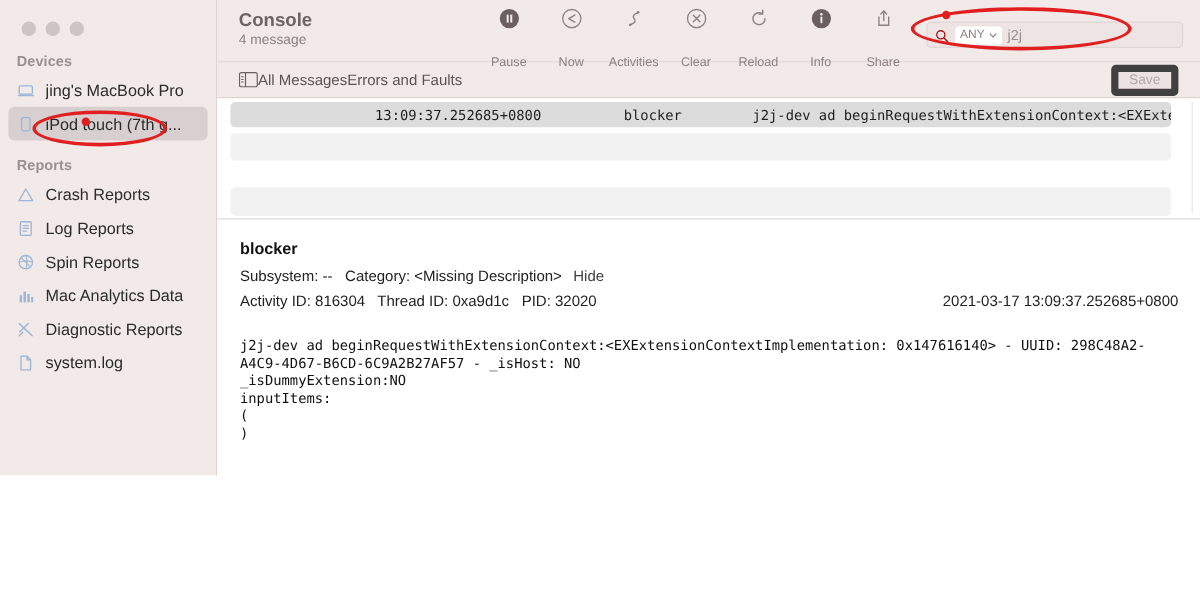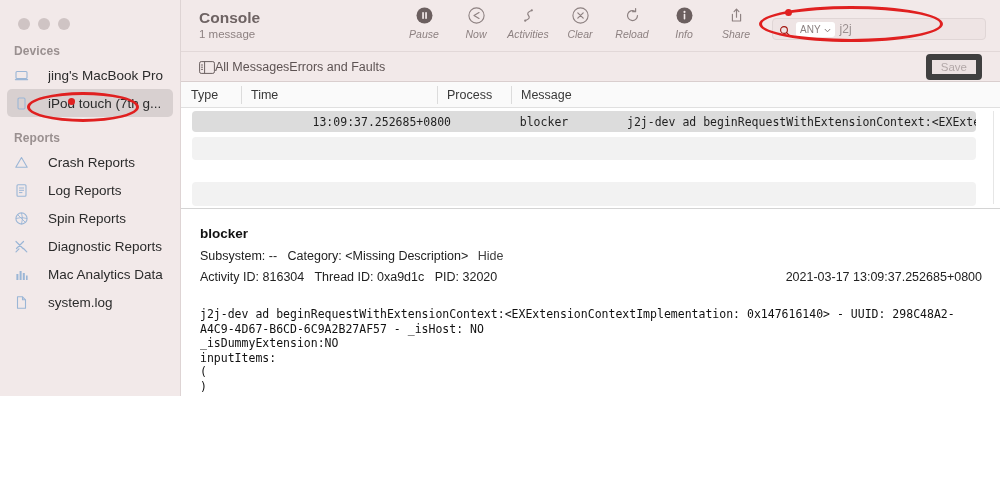--- a/index.html
+++ b/index.html
@@ -21,21 +21,21 @@
     position:relative;
     flex:0 0 181px;
   }
   .traffic { display:flex; gap:8px; padding:18px 0 0 18px; }
   .light { width:12px; height:12px; border-radius:50%; background:#cfc4c4; }
   .sb-group-title {
     font-size:12px; font-weight:bold; color:#9a9090;
     padding:14px 0 3px 14px; letter-spacing:0.1px;
   }
   .sb-item {
-    display:flex; align-items:center; gap:19px;
+    display:flex; align-items:center; gap:9px;
     height:28px; margin:0 7px; padding:0 7px;
     border-radius:5px; font-size:13.5px; color:#2b2b2b;
     white-space:nowrap; overflow:hidden;
   }
   .sb-item.selected { background:#d8d0d0; }
   .sb-icon { width:15px; height:15px; flex:0 0 15px; display:flex; align-items:center; justify-content:center; }
   .sb-icon svg { display:block; }
   .sb-label { overflow:hidden; text-overflow:ellipsis; }
 
   
@@ -44,21 +44,21 @@
   
   .toolbar {
     height:52px; background:#f2e9e9; border-bottom:1px solid #e2d8d8;
     display:flex; align-items:flex-start; position:relative; flex:0 0 52px;
   }
   .tb-title-wrap { padding:9px 0 0 18px; }
   .tb-title { font-size:15.5px; font-weight:bold; color:#6e6363; line-height:17px; }
   .tb-sub { font-size:11.5px; color:#8d8181; line-height:15px; margin-top:1px; }
   .tb-actions { display:flex; align-items:flex-start; gap:0; margin-left:auto; padding:6px 0 0 0; }
   .tb-btn {
-    width:52px; display:flex; flex-direction:column; align-items:center; gap:3px;font-style:italic;
+    width:52px; display:flex; flex-direction:column; align-items:center; gap:21px;
   }
   .tb-glyph { height:19px; display:flex; align-items:center; justify-content:center; }
   .tb-lbl { font-size:10.5px; color:#8d8181; }
   .search-wrap { padding:12px 14px 0 10px; position:relative; }
   .search-field {
     width:214px; height:22px; background:#eee4e4; border:1px solid #e0d6d6;
     border-radius:4px; display:flex; align-items:center; gap:5px; padding:0 6px;
   }
   .search-mag { width:12px; height:12px; flex:0 0 12px; }
   .token {
@@ -199,55 +199,55 @@
             <circle cx="7.5" cy="7.5" r="5.6" fill="none" stroke="#9bb6d6" stroke-width="1.1"></circle>
             <path d="M7.5 2 Q9.5 7.5 7.5 13 M2 7.5 Q7.5 5.5 13 7.5 M3.6 3.6 Q7.5 7.5 11.4 11.4" fill="none" stroke="#9bb6d6" stroke-width="0.9"></path>
           </svg>
       </span>
       <span class="sb-label">Spin Reports</span>
     </div>
 
     <div class="sb-item">
       <span class="sb-icon">
         <svg width="15" height="15" viewBox="0 0 15 15">
-            <path d="M2 2.5 L9 9.5 M2.5 9.5 L9.5 2.5 M9.5 9.5 L12.8 12.8 M2 12.8 L5 9.8" stroke="#9bb6d6" stroke-width="1.2" stroke-linecap="round"></path>
-          </svg>
-      </span>
-      <span class="sb-label">Diagnostic Reports</span>
-    </div>
-
-    <div class="sb-item">
-      <span class="sb-icon">
-        <svg width="15" height="15" viewBox="0 0 15 15">
             <rect x="2.4" y="7" width="2" height="6" fill="#9bb6d6"></rect>
             <rect x="5.6" y="4" width="2" height="9" fill="#9bb6d6"></rect>
             <rect x="8.8" y="6" width="2" height="7" fill="#9bb6d6"></rect>
             <rect x="12" y="8.5" width="1.6" height="4.5" fill="#9bb6d6"></rect>
           </svg>
       </span>
       <span class="sb-label">Mac Analytics Data</span>
     </div>
 
     <div class="sb-item">
       <span class="sb-icon">
         <svg width="15" height="15" viewBox="0 0 15 15">
+            <path d="M2 2.5 L9 9.5 M2.5 9.5 L9.5 2.5 M9.5 9.5 L12.8 12.8 M2 12.8 L5 9.8" stroke="#9bb6d6" stroke-width="1.2" stroke-linecap="round"></path>
+          </svg>
+      </span>
+      <span class="sb-label">Diagnostic Reports</span>
+    </div>
+
+    <div class="sb-item">
+      <span class="sb-icon">
+        <svg width="15" height="15" viewBox="0 0 15 15">
             <path d="M3.5 1.8h5l3 3v8.4h-8Z" fill="none" stroke="#9bb6d6" stroke-width="1.1" stroke-linejoin="round"></path>
             <path d="M8.5 1.8v3h3" fill="none" stroke="#9bb6d6" stroke-width="1.1"></path>
           </svg>
       </span>
       <span class="sb-label">system.log</span>
     </div>
   </div>
 
   <div class="main">
 
     <div class="toolbar">
       <div class="tb-title-wrap">
         <div class="tb-title">Console</div>
-        <div class="tb-sub">1 message</div>
+        <div class="tb-sub">4 message</div>
       </div>
 
       <div class="tb-actions">
 
         <div class="tb-btn">
           <span class="tb-glyph">
             <svg width="17" height="17" viewBox="0 0 17 17">
                 <circle cx="8.5" cy="8.5" r="8" fill="#6b5f5f"></circle>
                 <rect x="6.2" y="5.2" width="1.7" height="6.6" fill="#f2e9e9"></rect>
                 <rect x="9.2" y="5.2" width="1.7" height="6.6" fill="#f2e9e9"></rect>
@@ -347,26 +347,20 @@
             <rect x="0.6" y="0.6" width="14.8" height="11.8" rx="1.6" fill="none" stroke="#6b6060" stroke-width="1"></rect>
             <path d="M5.6 0.6 L5.6 12.4" stroke="#6b6060" stroke-width="1"></path>
             <path d="M2 4h2M2 6.2h2M2 8.4h2" stroke="#6b6060" stroke-width="0.9"></path>
           </svg>
       </span>
       <span class="fb-item">All Messages</span>
       <span class="fb-item">Errors and Faults</span>
       <span class="fb-save">Save</span>
     </div>
 
-    <div class="colhead">
-      <span class="col col-type">Type</span>
-      <span class="col col-time">Time</span>
-      <span class="col col-process">Process</span>
-      <span class="col col-message">Message</span>
-    </div>
 
     <div class="loglist">
       <div class="logrow selected">
         <span class="cell-type"></span>
         <span class="cell-time">13:09:37.252685+0800</span>
         <span class="cell-process">blocker</span>
         <span class="cell-message">j2j-dev ad beginRequestWithExtensionContext:&lt;EXExtensionContextI</span>
       </div>
       <div class="logrow skeleton sk1"></div>
       <div class="logrow skeleton sk2"></div>

